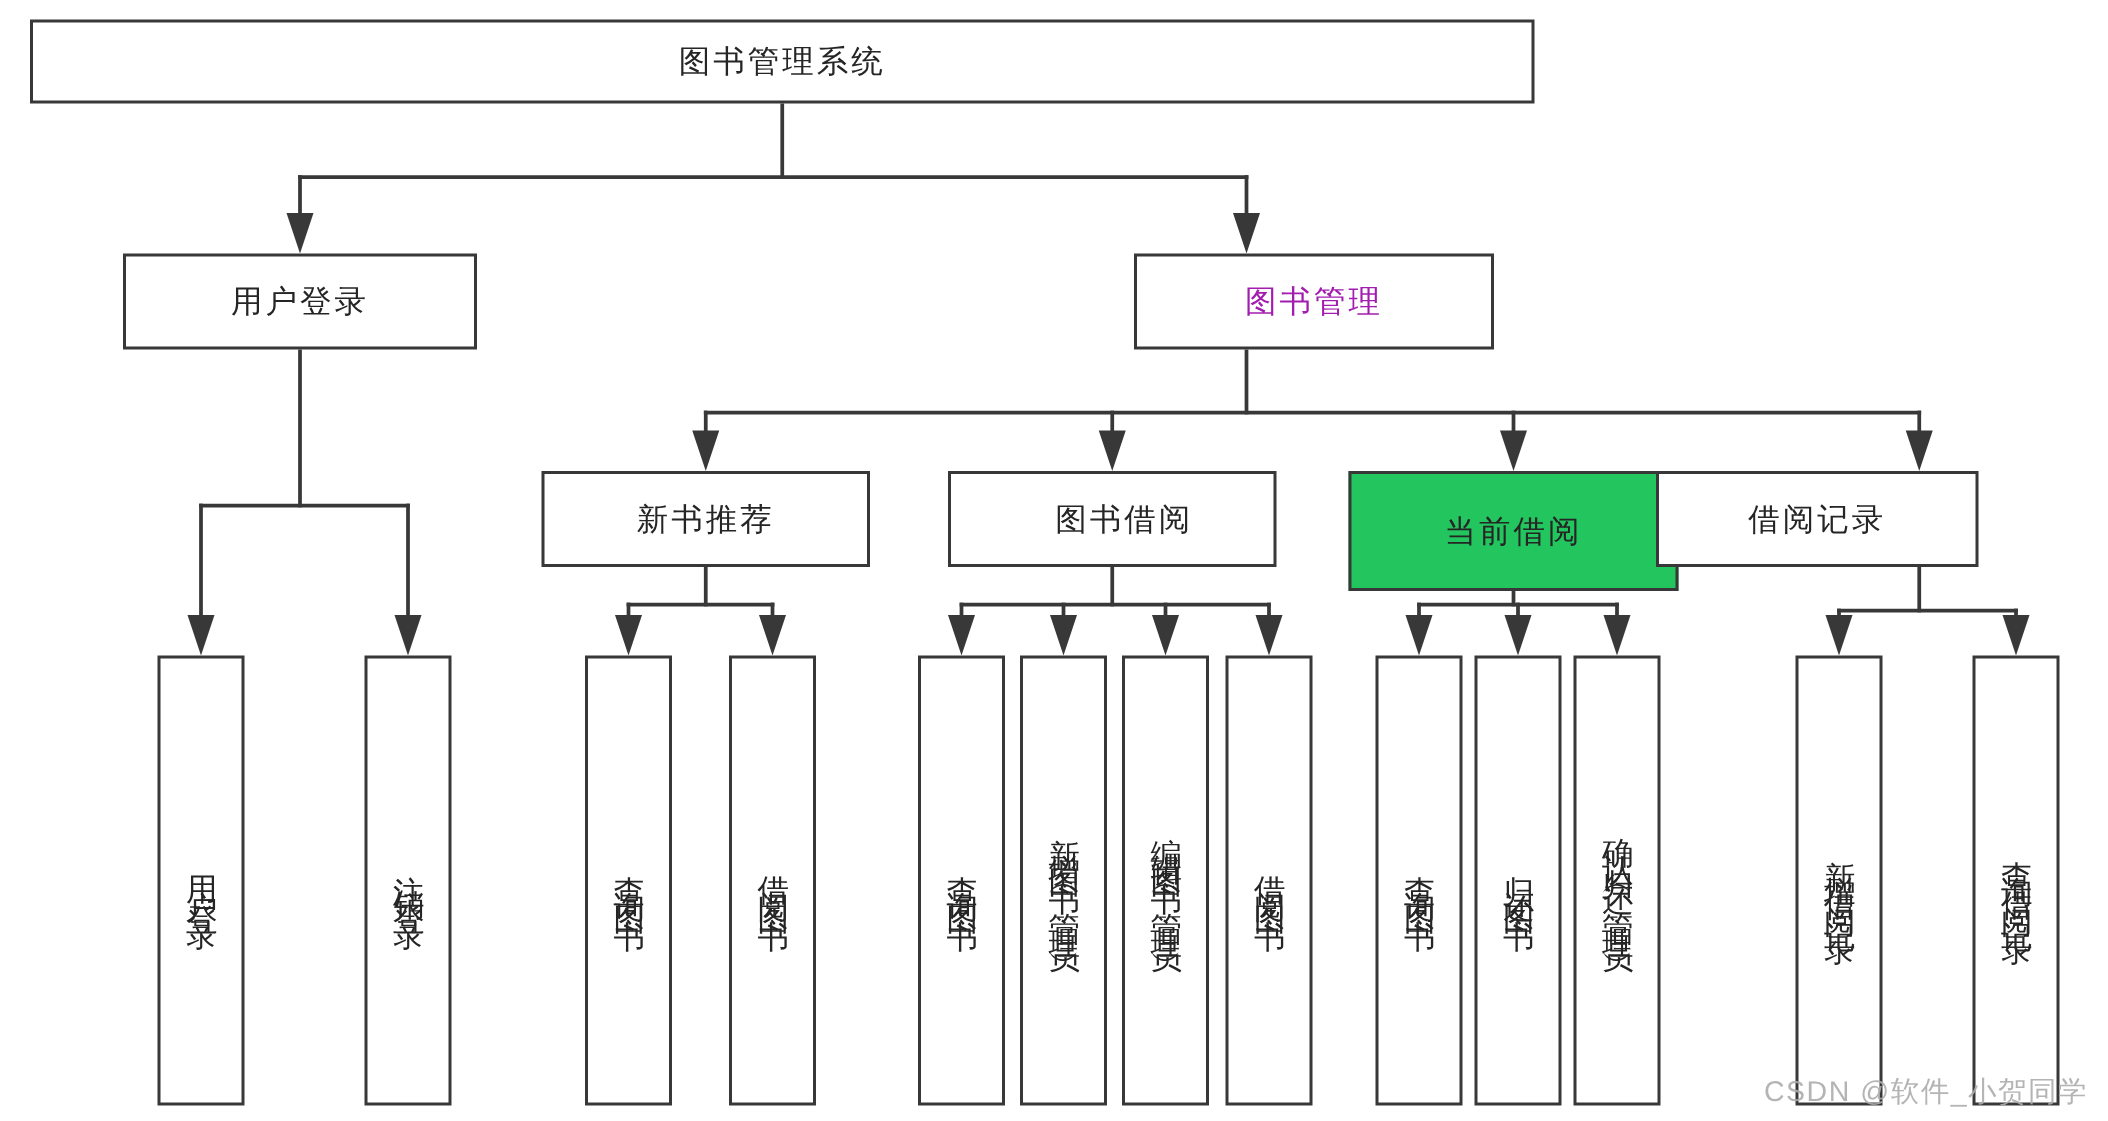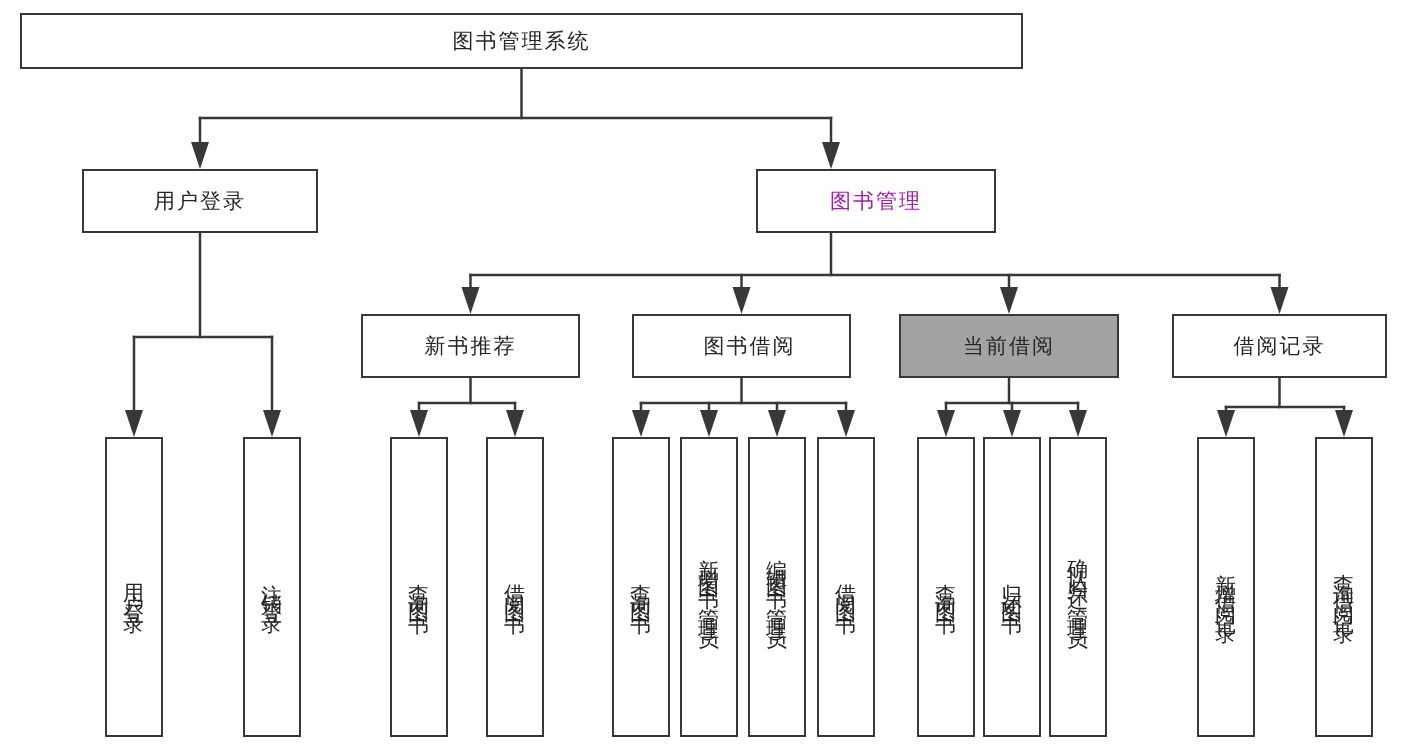--- a/index.html
+++ b/index.html
@@ -118,24 +118,24 @@
       </div>
       <div class="node" style="left: 711px; top: 169px; width: 240px; height: 64px; border-color: rgb(56, 56, 56); background: rgb(255, 255, 255); color: #a21caf; margin-left: 45px;">
         <span class="lbl">图书管理</span>
       </div>
       <div class="node" style="left: 361px; top: 314px; width: 219px; height: 64px; border-color: rgb(56, 56, 56); background: rgb(255, 255, 255); color: rgb(37, 37, 37); text-align: center;">
         <span class="lbl">新书推荐</span>
       </div>
       <div class="node" style="left: 632px; top: 314px; width: 219px; height: 64px; border-color: rgb(56, 56, 56); background: rgb(255, 255, 255); color: rgb(37, 37, 37); padding-left: 16px;">
         <span class="lbl">图书借阅</span>
       </div>
-      <div class="node" style="left: 899px; top: 314px; width: 220px; height: 64px; border-color: rgb(56, 56, 56); background: #a3a3a3; color: rgb(37, 37, 37);">
+      <div class="node" style="left: 899px; top: 314px; width: 220px; height: 80px; border-color: rgb(56, 56, 56); background: #22c55e; color: rgb(37, 37, 37);">
         <span class="lbl">当前借阅</span>
       </div>
-      <div class="node" style="left: 1172px; top: 314px; width: 215px; height: 64px; border-color: rgb(56, 56, 56); background: rgb(255, 255, 255); color: rgb(37, 37, 37);">
+      <div class="node" style="left: 1104px; top: 314px; width: 215px; height: 64px; border-color: rgb(56, 56, 56); background: rgb(255, 255, 255); color: rgb(37, 37, 37);">
         <span class="lbl">借阅记录</span>
       </div>
       <div class="node v" style="left: 105px; top: 437px; width: 58px; height: 300px; border-color: rgb(56, 56, 56); background: rgb(255, 255, 255); color: rgb(37, 37, 37);">
         <span class="lbl">用户登录</span>
       </div>
       <div class="node v" style="left: 243px; top: 437px; width: 58px; height: 300px; border-color: rgb(56, 56, 56); background: rgb(255, 255, 255); color: rgb(37, 37, 37);">
         <span class="lbl">注销登录</span>
       </div>
       <div class="node v" style="left: 390px; top: 437px; width: 58px; height: 300px; border-color: rgb(56, 56, 56); background: rgb(255, 255, 255); color: rgb(37, 37, 37);">
         <span class="lbl">查询图书</span>
@@ -164,13 +164,14 @@
       <div class="node v" style="left: 1049px; top: 437px; width: 58px; height: 300px; border-color: rgb(56, 56, 56); background: rgb(255, 255, 255); color: rgb(37, 37, 37);">
         <span class="lbl">确认归还（管理员）</span>
       </div>
       <div class="node v" style="left: 1197px; top: 437px; width: 58px; height: 300px; border-color: rgb(56, 56, 56); background: rgb(255, 255, 255); color: rgb(37, 37, 37);">
         <span class="lbl">新增借阅记录</span>
       </div>
       <div class="node v" style="left: 1315px; top: 437px; width: 58px; height: 300px; border-color: rgb(56, 56, 56); background: rgb(255, 255, 255); color: rgb(37, 37, 37);">
         <span class="lbl">查询借阅记录</span>
       </div>
     </div>
+  <div id="watermark">CSDN @软件_小贺同学</div>
 </div>
 
 </body></html>

